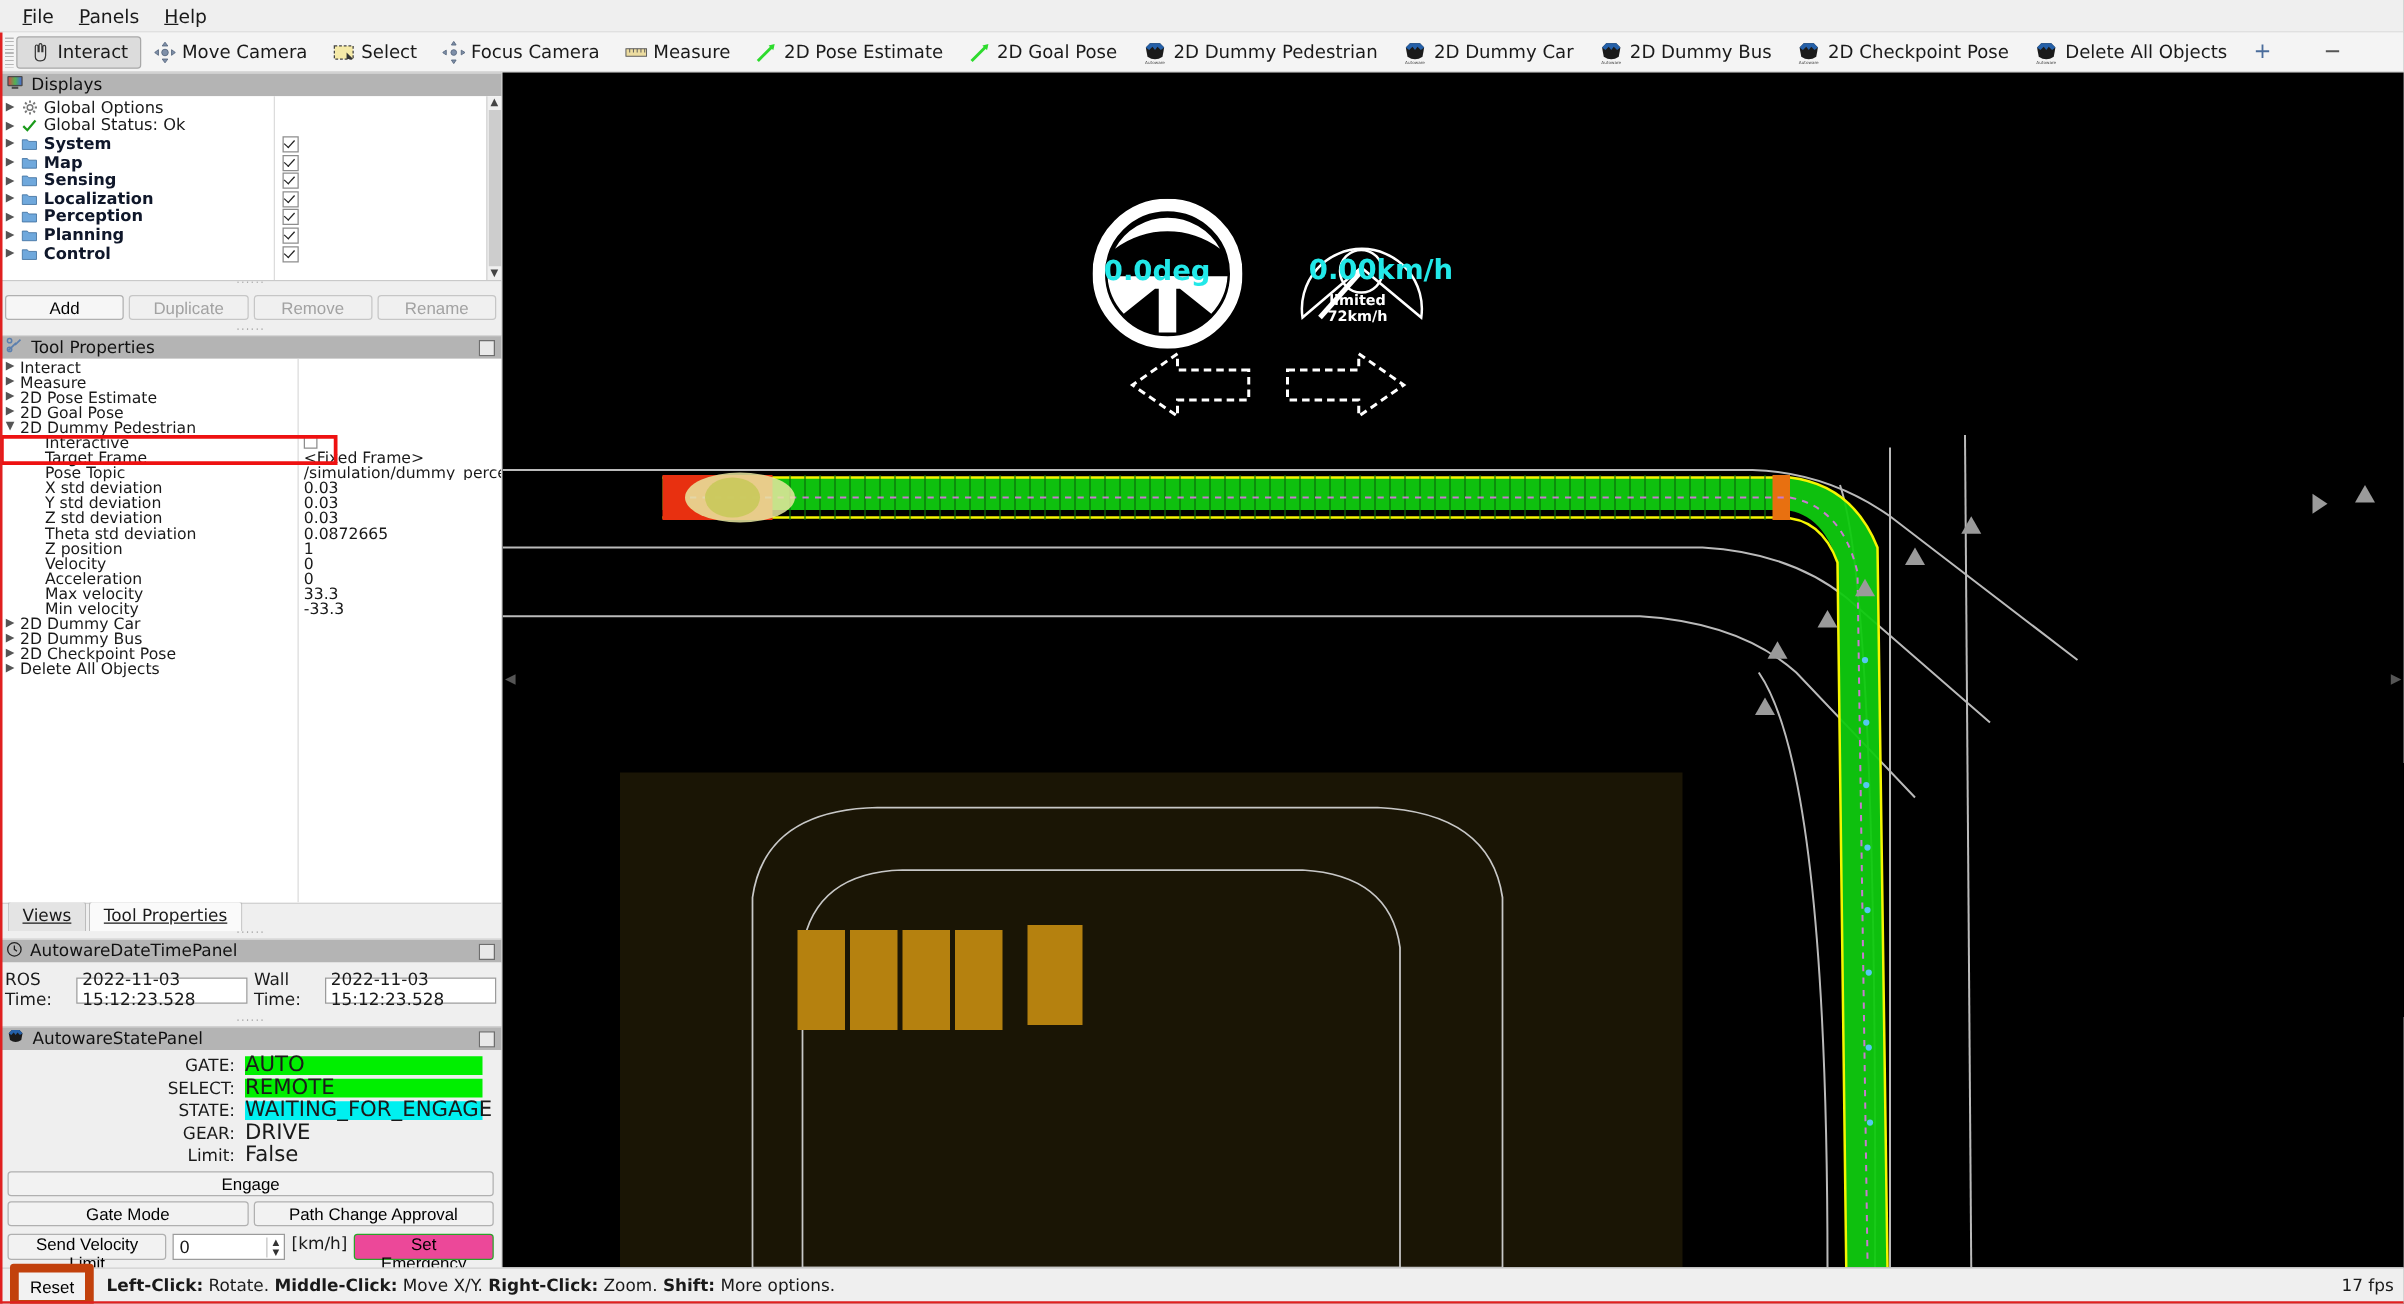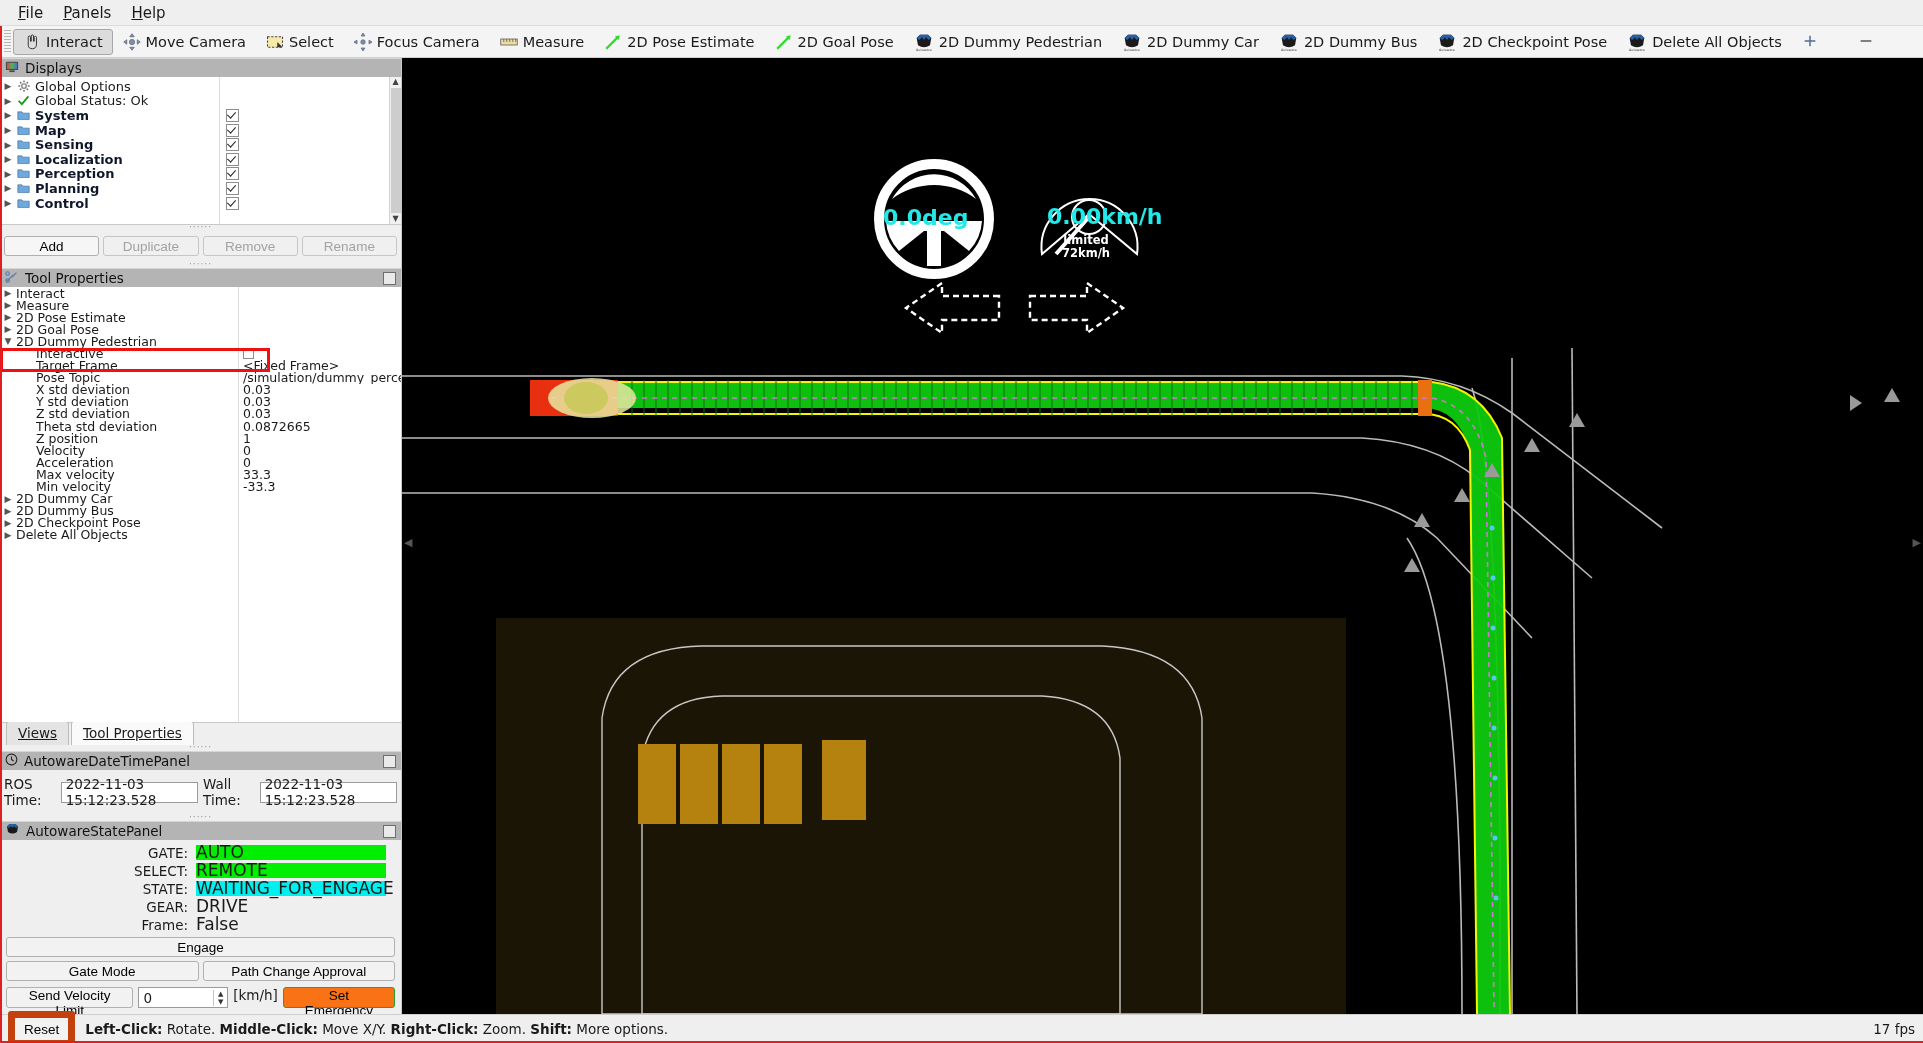--- a/index.html
+++ b/index.html
@@ -632,41 +632,41 @@
       </div>
       <div class="srow">
         <span class="slabel">STATE:</span>
         <span class="sval" id="v-state" style="background: rgb(0, 240, 240);">WAITING_FOR_ENGAGE</span>
       </div>
       <div class="srow">
         <span class="slabel">GEAR:</span>
         <span class="sval plain">DRIVE</span>
       </div>
       <div class="srow">
-        <span class="slabel">Frame:</span>
+        <span class="slabel">Limit:</span>
         <span class="sval plain">False</span>
       </div>
 
       <button class="wbtn">Engage</button>
       <div class="row2">
         <button class="wbtn">Gate Mode</button>
         <button class="wbtn">Path Change Approval</button>
       </div>
 
       <div id="vel-row">
         <button class="vbtn">Send Velocity Limit</button>
         <span class="spin">
           <span class="sv">0</span>
           <span class="arrows">
               <span>▲</span>
               <span>▼</span>
             </span>
         </span>
         <span>[km/h]</span>
-        <button id="emerg" style="background: #f97316;">Set Emergency</button>
+        <button id="emerg" style="background: #ec4899;">Set Emergency</button>
       </div>
     </div>
   </div>
 
   <div id="viewport">
 
     <svg style="position:absolute;left:472px;top:101px;" width="120" height="120" viewBox="0 0 120 120">
       <circle cx="60" cy="60" r="55" fill="none" stroke="#ffffff" stroke-width="10"></circle>
       <path d="M18 40 A48 48 0 0 1 102 40 A70 70 0 0 0 18 40 Z" fill="#ffffff"></path>
       <rect x="53" y="62" width="14" height="45" fill="#ffffff"></rect>

